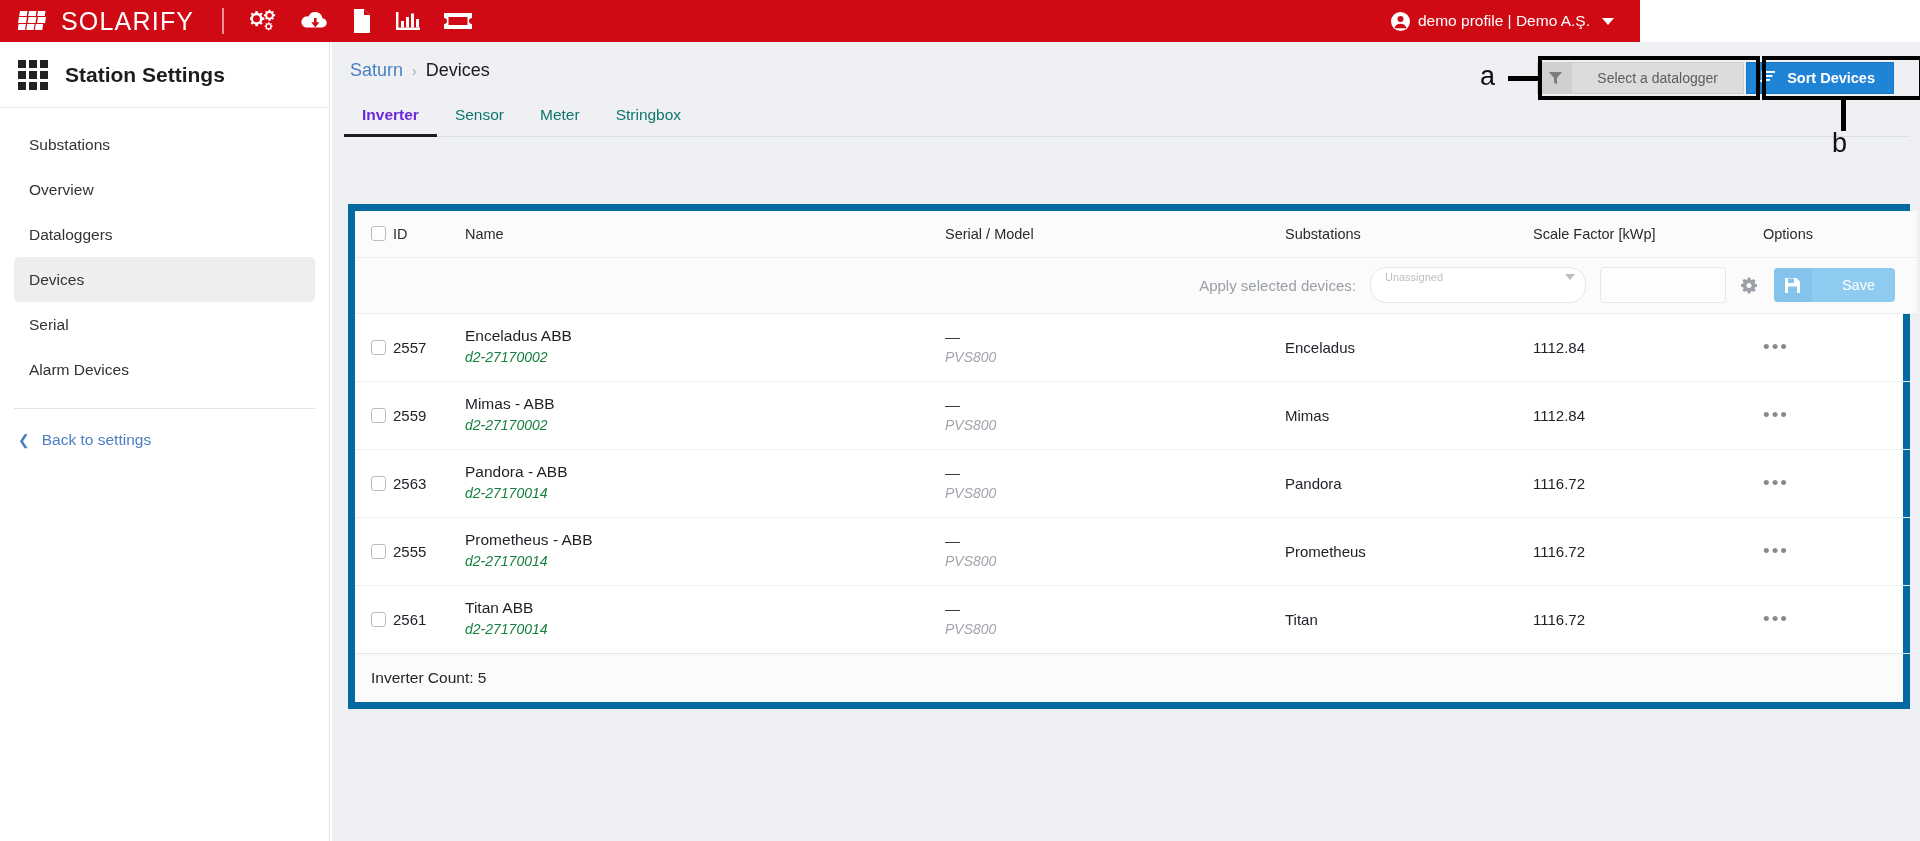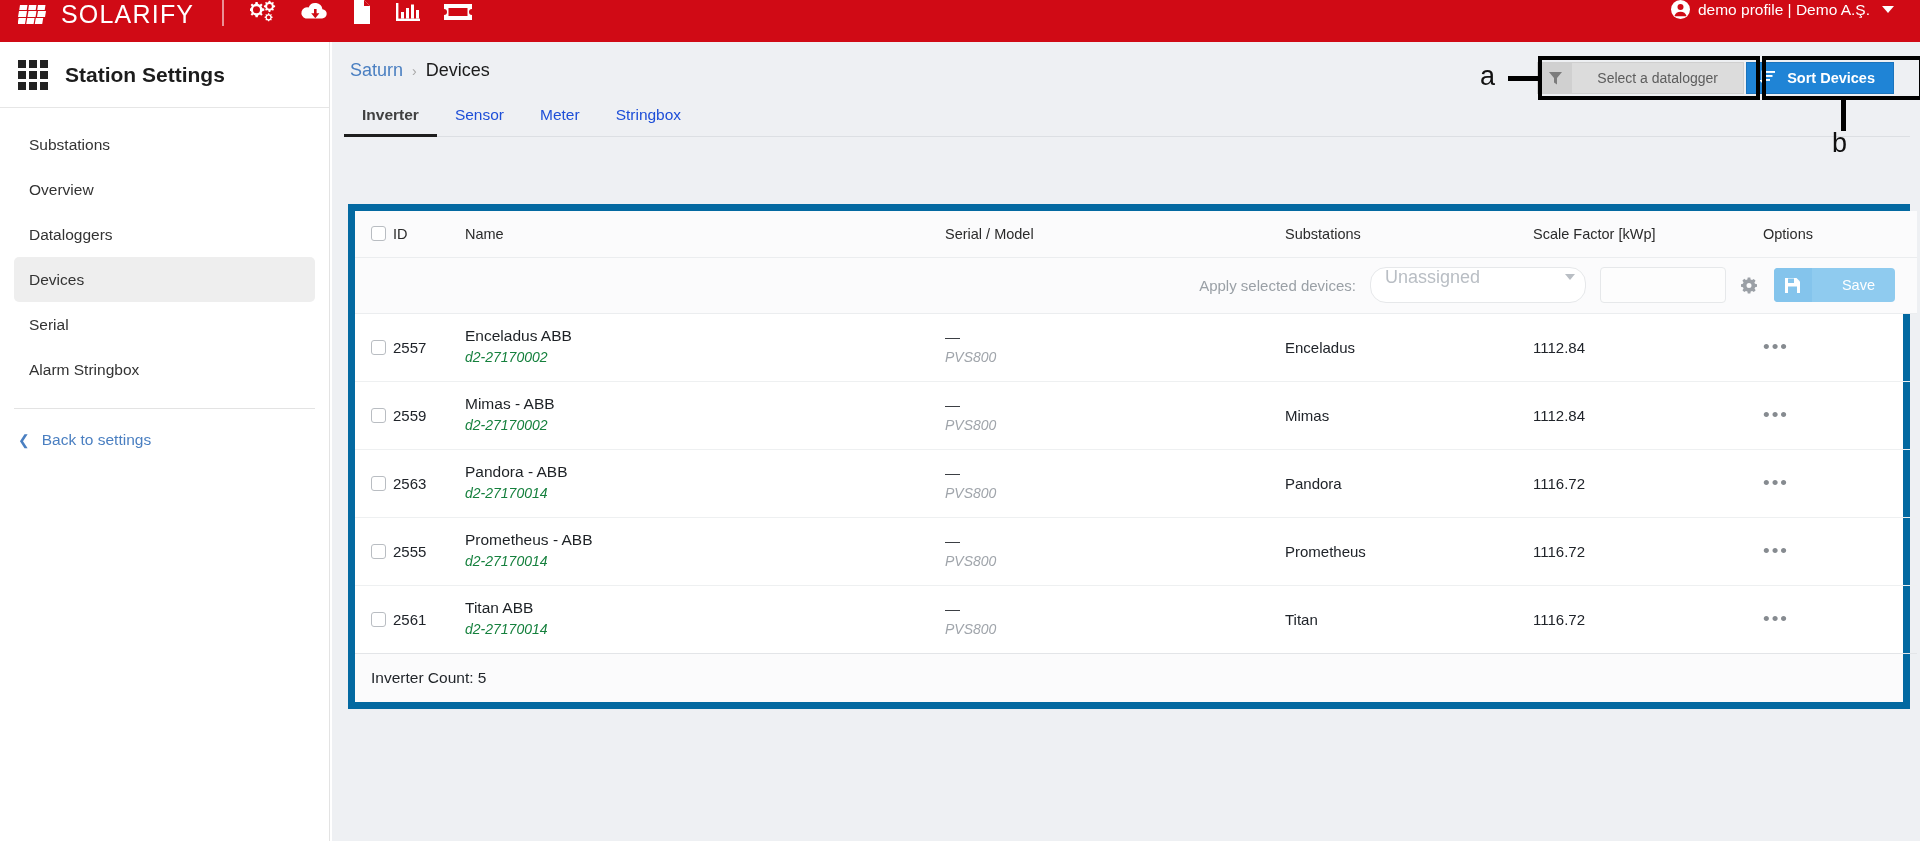--- a/index.html
+++ b/index.html
@@ -7,23 +7,23 @@
     width: 1920px;
     height: 841px;
     overflow: hidden;
     font-family: "Liberation Sans", sans-serif;
     background: #ffffff;
   }
 
   
   .topbar {
     position: absolute; top: 0; left: 0;
-    width: 1920px; height: 42px;
+    width: 1640px; height: 42px;
     background: #d00a15;
-    display: flex; align-items: flex-start;
+    display: flex; align-items: center;
   }
   .logo-wrap {
     display: flex; align-items: center;
     margin-left: 18px;
   }
   .logo-mark { width: 34px; height: 22px; margin-right: 9px; }
   .logo-text {
     color: #ffffff; font-size: 25px; letter-spacing: 1.2px;
     font-weight: 400;
   }
@@ -94,25 +94,25 @@
   .bc-current { color: #1b1b1b; }
 
   .tabs {
     margin: 16px 0 0 12px;
     display: flex; align-items: flex-end;
     border-bottom: 1px solid #dcdfe3;
     width: 1566px;
   }
   .tab {
     padding: 8px 18px 10px 18px; font-size: 15.5px;
-    color: #1d4ed8; cursor: pointer;
+    color: #0f766e; cursor: pointer;
     border-bottom: 3px solid transparent;
     position: relative; bottom: -1px;
   }
-  .tab.active { color: #404040; font-weight: bold; border-bottom-color: #1d1d1d; }
+  .tab.active { color: #6d28d9; font-weight: bold; border-bottom-color: #1d1d1d; }
 
   
   .actions {
     position: absolute; top: 20px; right: 28px;
     display: flex; align-items: center;
   }
   .dl-select {
     width: 207px; height: 32px;
     background: #dcdcdc; border: 1px solid #cfcfcf;
     display: flex; align-items: center;
@@ -175,21 +175,21 @@
   }
   .apply-inner {
     display: flex; align-items: center; justify-content: flex-end;
     padding-right: 22px; gap: 14px;
   }
   .apply-label { color: #9aa0a6; font-size: 15px; }
   .sel-box {
     width: 216px; height: 36px; border: 1px solid #e6e8ea;
     border-radius: 16px; background: #fff;
     display: flex; align-items: center; padding: 0 10px 16px 14px;
-    color: #b9bec4; font-size: 18px;
+    color: #b9bec4; font-size: 11px;
   }
   .sel-caret {
     margin-left: auto; width: 0; height: 0;
     border-left: 5px solid transparent; border-right: 5px solid transparent;
     border-top: 6px solid #b9bec4;
   }
   .num-box {
     width: 126px; height: 36px; border: 1px solid #e6e8ea;
     border-radius: 4px; background: #fdfdfd;
   }
@@ -321,21 +321,21 @@
     <div class="nav-item">
       <span>Dataloggers</span>
     </div>
     <div class="nav-item active">
       <span>Devices</span>
     </div>
     <div class="nav-item">
       <span>Serial</span>
     </div>
     <div class="nav-item">
-      <span>Alarm Stringbox</span>
+      <span>Alarm Devices</span>
     </div>
   </div>
 
   <div class="sidebar-sep"></div>
 
   <div class="back-link">
     <span class="back-caret">❮</span>
     <span>Back to settings</span>
   </div>
 </div>

